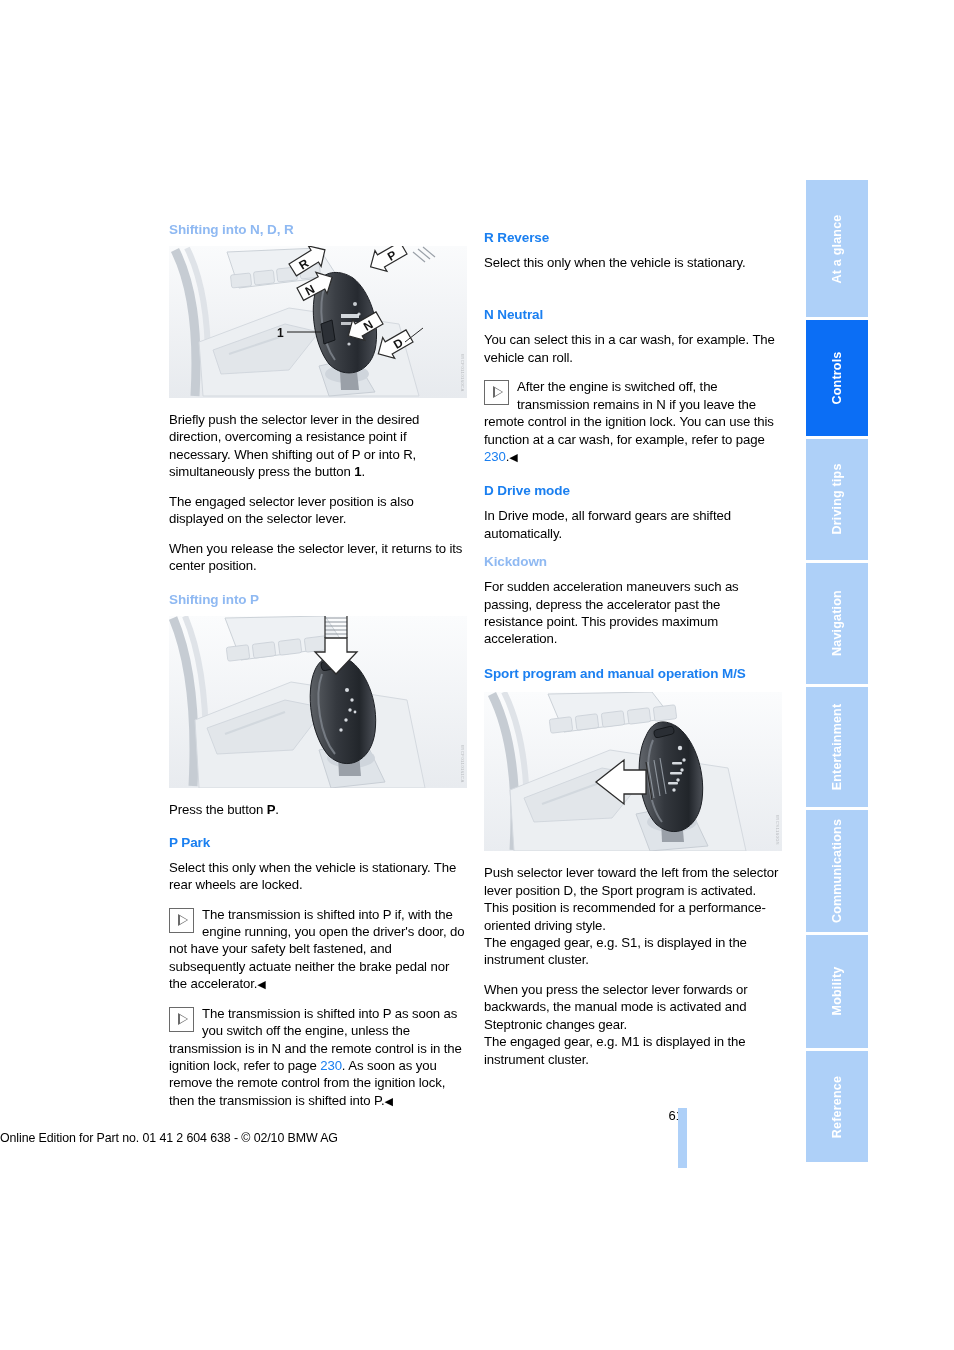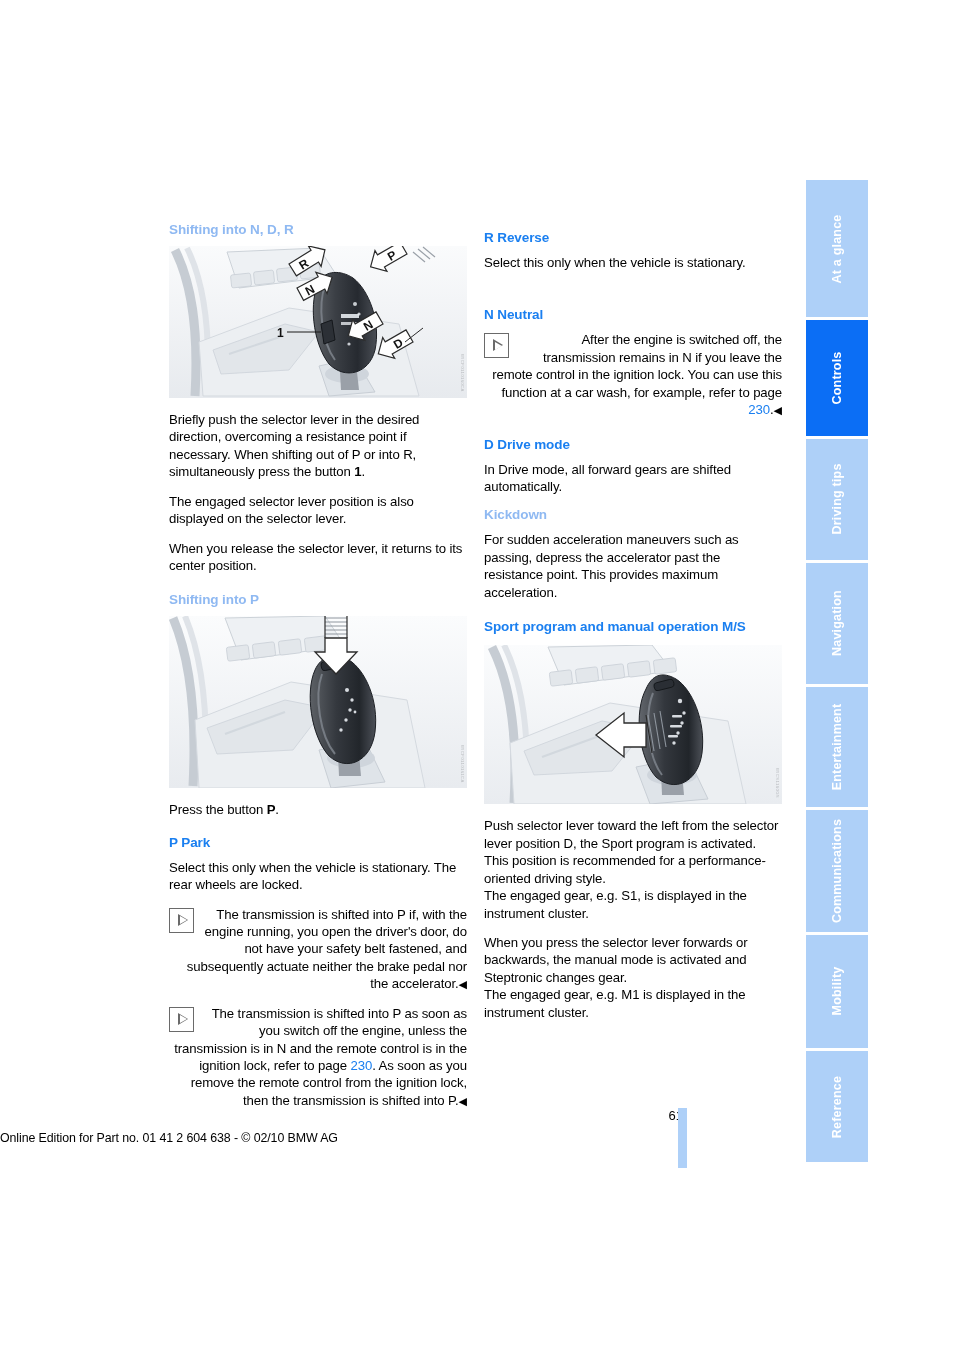--- a/index.html
+++ b/index.html
@@ -115,21 +115,20 @@
     user-select: none;
   }
   .fig-svg { display: block; width: 100%; height: 100%; }
 
   
   .note {
     margin: 0 0 12px 0;
     font-size: 13.2px;
     line-height: 1.32;
     letter-spacing: -0.12px;
-    text-align: right;
   }
   .note-icon {
     float: left;
     width: 25px;
     height: 25px;
     border: 1px solid #6a6a6a;
     box-sizing: border-box;
     margin: 2px 8px 1px 0;
     position: relative;
     background: #ffffff;
@@ -403,20 +402,21 @@
     </div>
 
   </div>
 
   <div class="col col-right">
 
     <h2 class="sec-head" style="margin-top:8px">R Reverse</h2>
     <p class="body">Select this only when the vehicle is stationary.</p>
 
     <h2 class="sec-head" style="margin-top:36px">N Neutral</h2>
+    <p class="body">You can select this in a car wash, for example. The vehicle can roll.</p>
 
     <div class="note">
       <span class="note-icon"></span>
       <span class="note-text"><span>After the engine is switched off, the transmission remains in N if you leave the remote control in the ignition lock. You can use this function at a car wash, for example, refer to page </span><span class="pref">230</span><span>.</span><span class="endmark">◀</span></span>
     </div>
 
     <h2 class="sec-head" style="margin-top:18px">D Drive mode</h2>
     <p class="body">In Drive mode, all forward gears are shifted automatically.</p>
 
     <h2 class="sec-head faded" style="margin-top:5px">Kickdown</h2>

